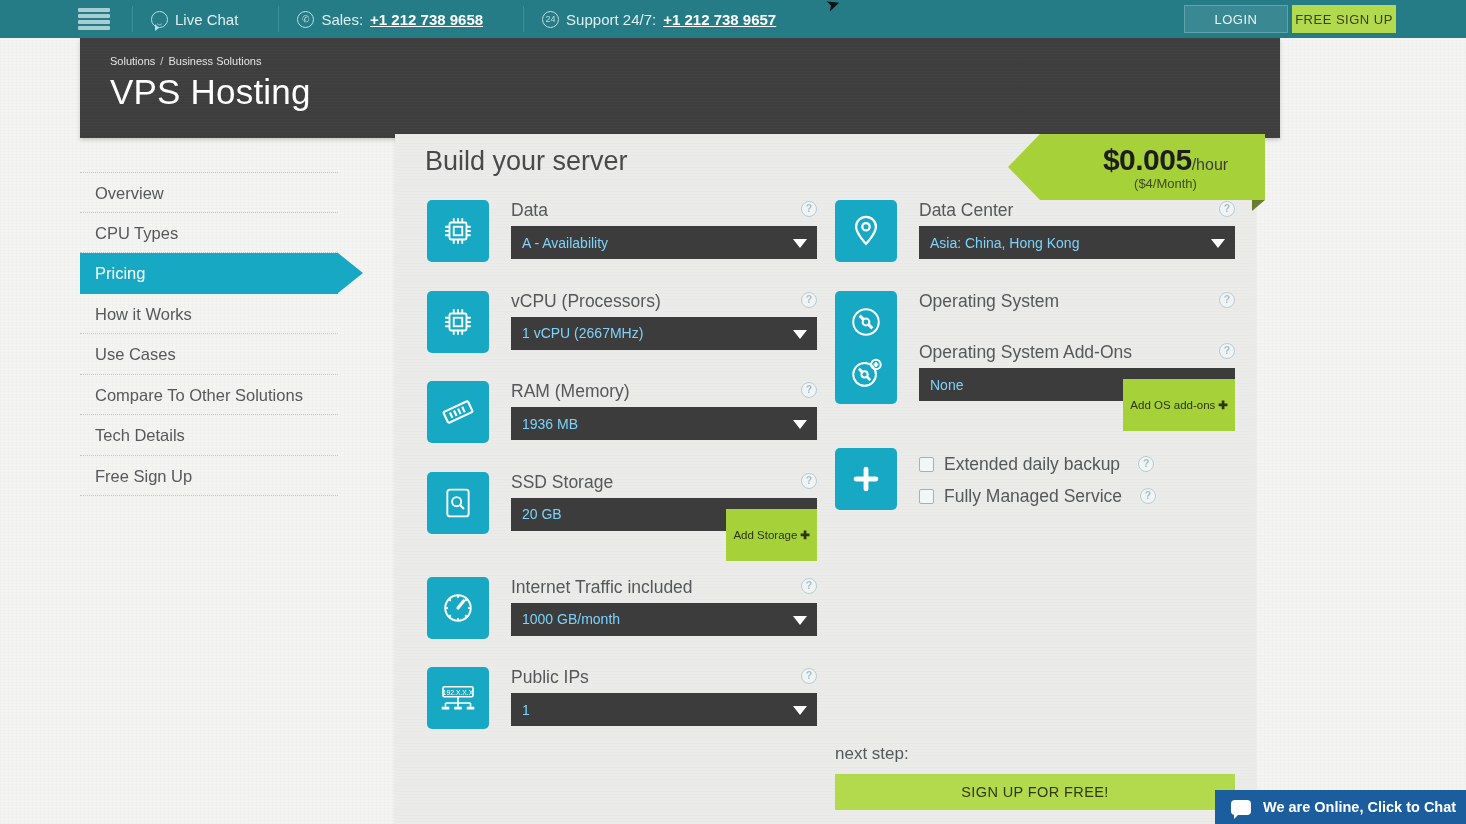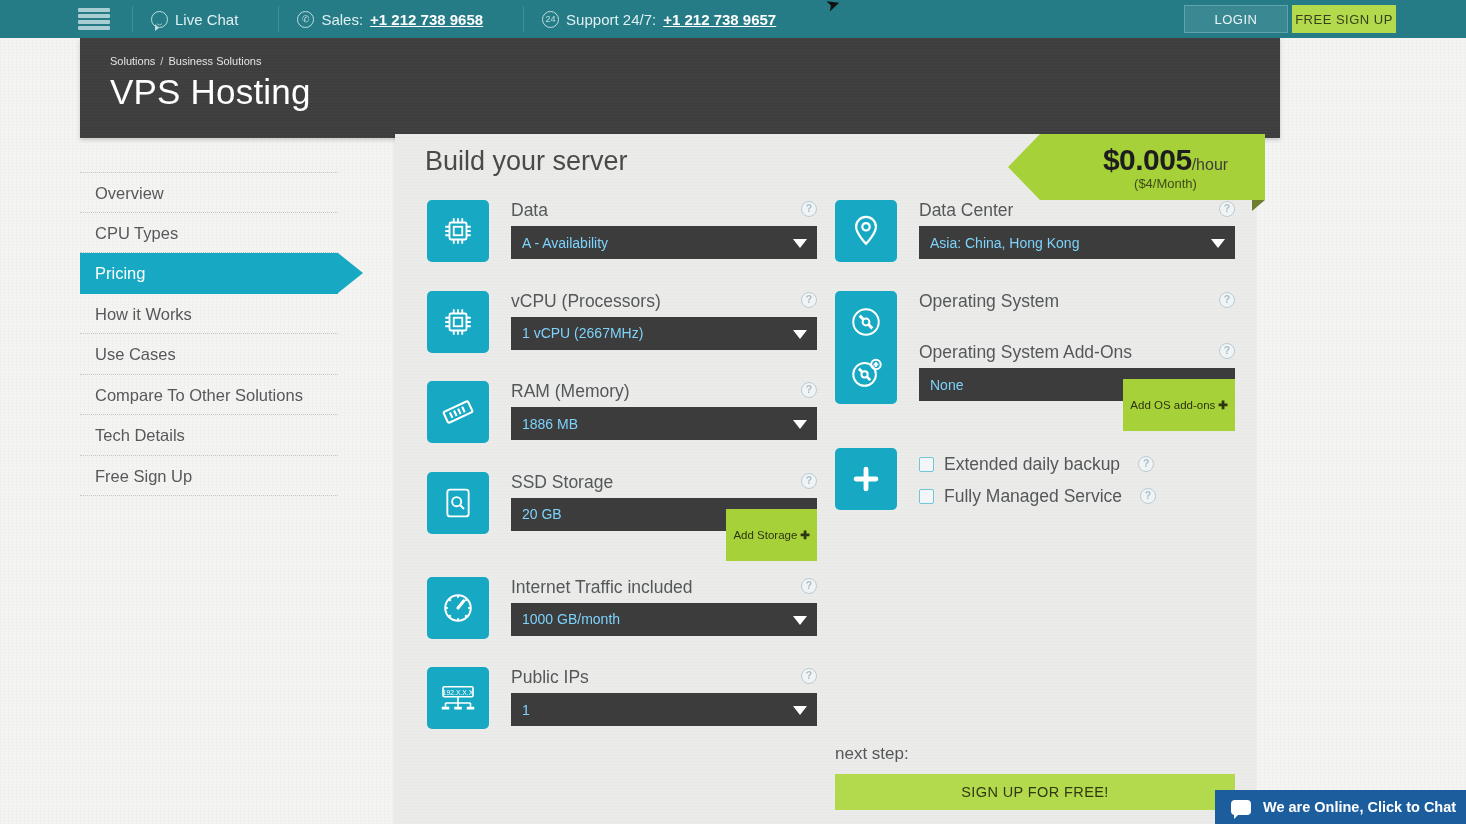--- a/index.html
+++ b/index.html
@@ -357,21 +357,21 @@
               <g transform="rotate(-25 12 12)">
                 <rect x="3" y="8" width="18" height="8" rx="1"></rect>
                 <path d="M7 10v4M10 10v4M13 10v4M16 10v4"></path>
               </g>
             </svg>
           </div>
           <div class="fi-body">
             <div class="fi-label">RAM (Memory)</div>
             <div class="help">?</div>
             <div class="select">
-              <span>1886 MB</span>
+              <span>1936 MB</span>
               <span class="arrow"></span>
             </div>
           </div>
         </div>
 
         <div class="field">
           <div class="fi-icon">
             <svg width="32" height="32" viewBox="0 0 24 24" fill="none" stroke="#ffffff" stroke-width="1.4">
               <rect x="4" y="2" width="16" height="20" rx="2"></rect>
               <circle cx="11" cy="11" r="3.4"></circle>

